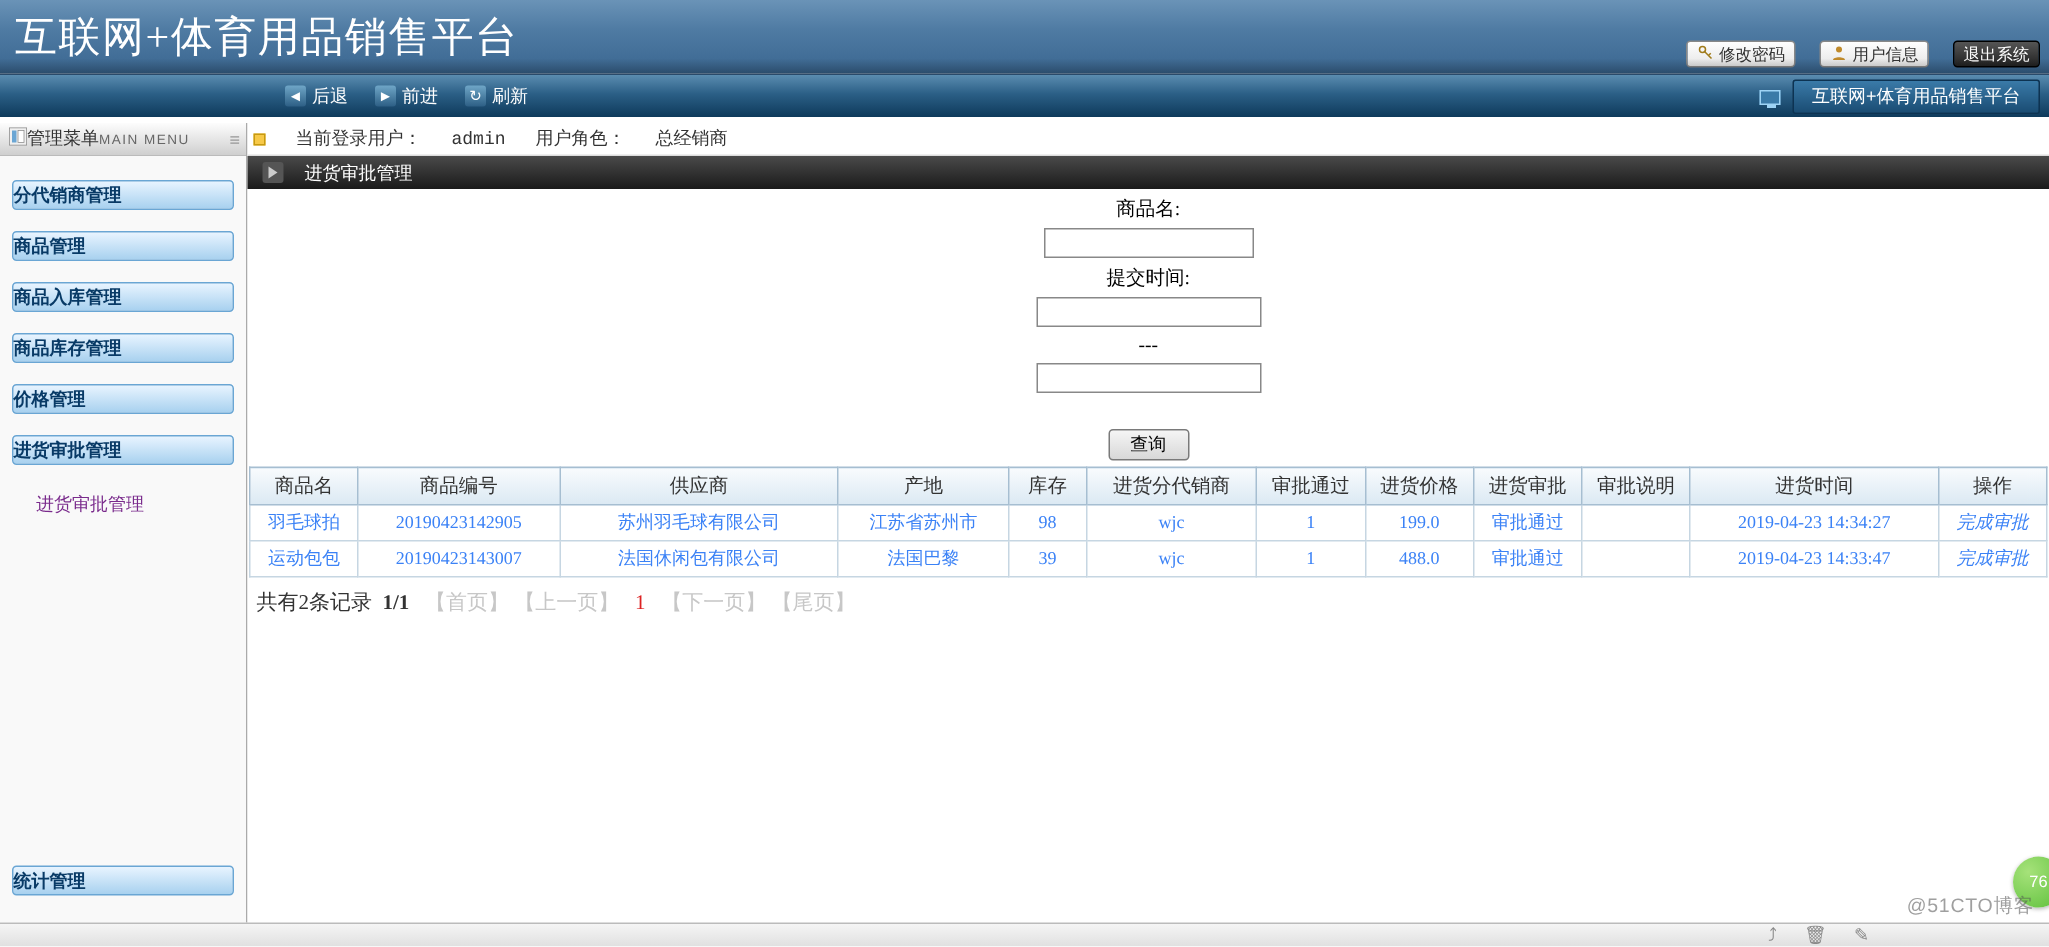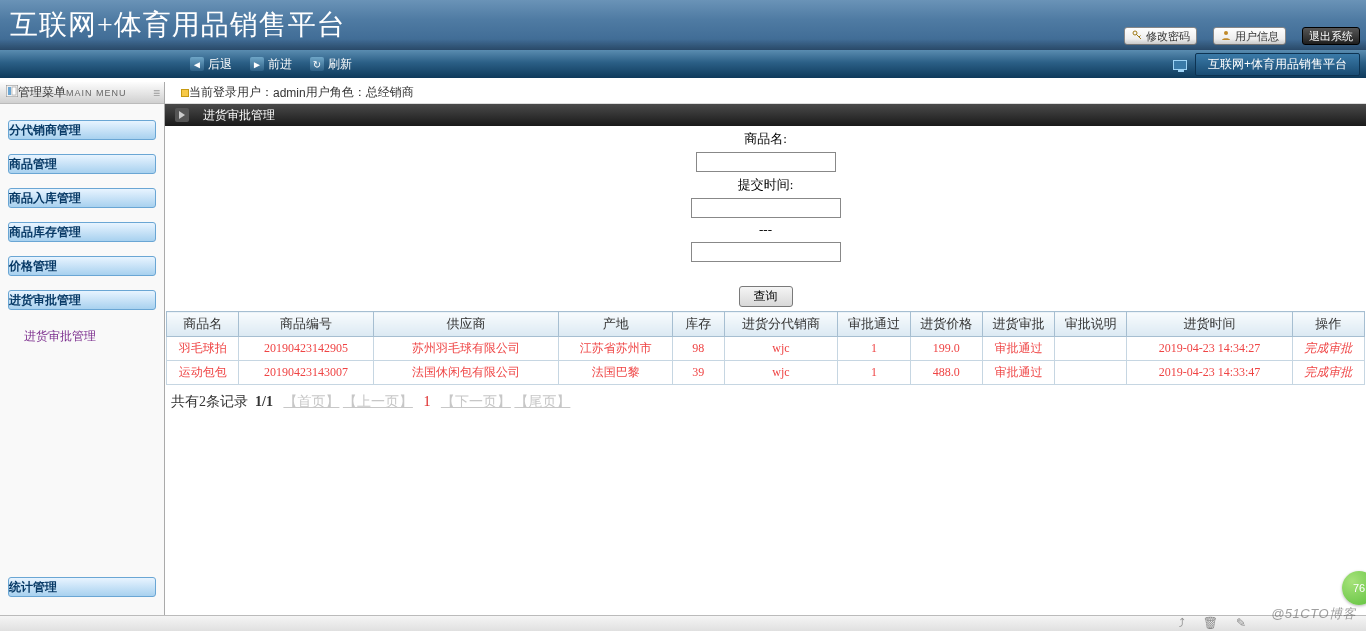--- a/index.html
+++ b/index.html
@@ -156,25 +156,26 @@
 
   .content {
     flex: 1;
     position: relative;
     background: #fff;
   }
   .info-bar {
     height: 22px;
     display: flex;
     align-items: center;
-    padding-left: 16px;
-    gap: 0;
+    padding-left: 4px;
+    gap: 20px;
     color: #333;
     font-size: 12px;
     border-bottom: 1px solid #ddd;
+    font-family: Liberation Mono, monospace;
   }
   .info-bar b { font-weight: normal; }
   .yellow-sq {
     width: 8px; height: 8px; background: #f7c948; border: 1px solid #c79a12;
   }
 
   .section-head {
     height: 22px;
     background: linear-gradient(#4a4a4a,#1a1a1a);
     color: #fff;
@@ -229,44 +230,44 @@
     font-weight: normal;
     color: #333;
     text-align: center;
     font-family: SimSun, serif;
     font-size: 13px;
   }
   table.data td {
     border: 1px solid #c6d6e2;
     padding: 3px 4px;
     text-align: center;
-    color: #ef4444;
+    color: #3b82f6;
     font-family: SimSun, serif;
   }
   .op-link { color: #2a5a9a; cursor: pointer; font-style: italic; }
 
   .pager {
     padding: 8px 6px;
     font-size: 14px;
     font-family: SimSun, serif;
     color: #333;
   }
-  .pager .dim { color: #c7c7c7; text-decoration: underline; }
+  .pager .dim { color: #c7c7c7; }
   .pager .cur { color: #d22; }
 
   .footer {
     position: absolute;
     bottom: 0; left: 0; right: 0;
     height: 16px;
     background: linear-gradient(#f5f5f5,#e0e0e0);
     border-top: 1px solid #bbb;
   }
   .watermark {
-    position: absolute; right: 10px; bottom: 8px; font-size: 13px;
-    color: rgba(80,80,80,0.55); font-style: italic; letter-spacing: 0.5px;
+    position: absolute; right: 10px; bottom: 18px; font-size: 13px;
+    color: rgba(80,80,80,0.55); letter-spacing: 0.5px;
   }
   .green-badge {
     position: absolute; right: -10px; bottom: 26px;
     width: 34px; height: 34px; border-radius: 50%;
     background: radial-gradient(circle at 30% 30%, #a6e27a, #5bbf3a);
     color: #fff; font-size: 11px; display: flex;
     align-items: center; justify-content: center;
     box-shadow: 0 1px 3px rgba(0,0,0,0.3);
   }
   .foot-icons {

